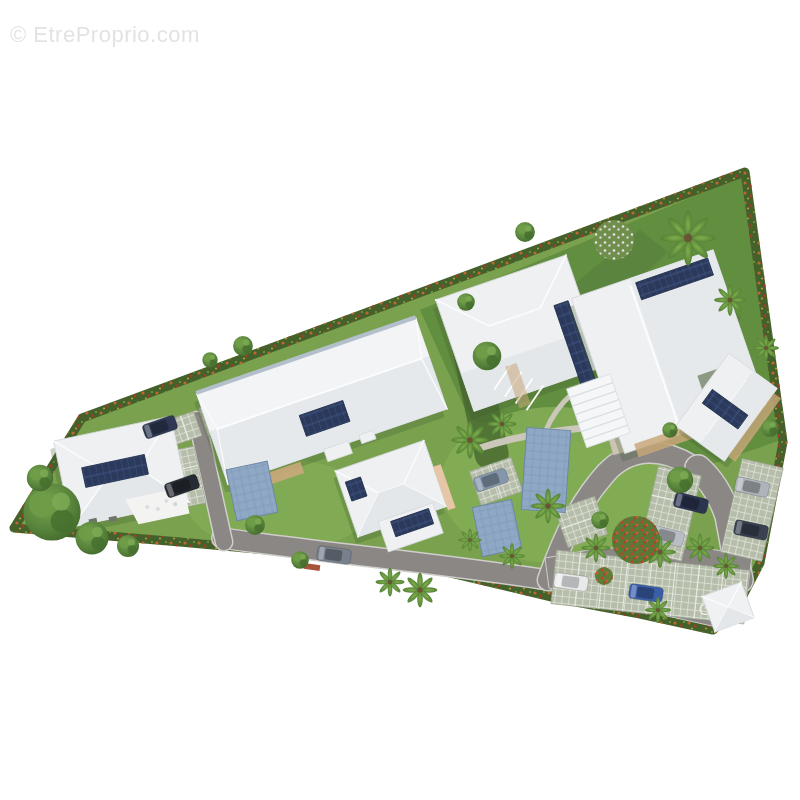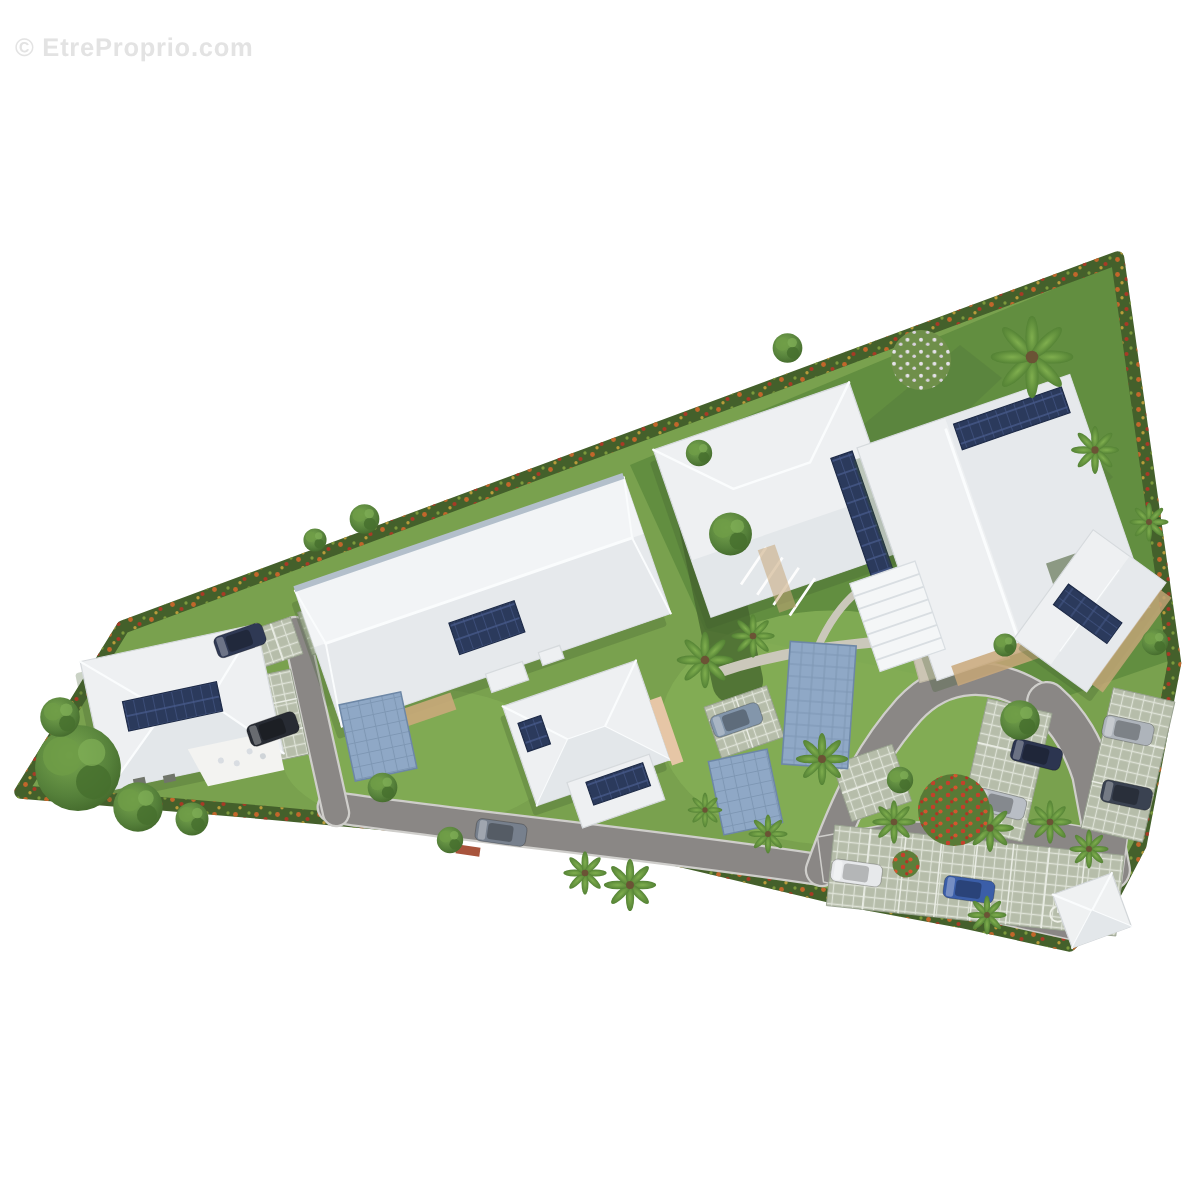--- a/index.html
+++ b/index.html
@@ -1,18 +1,18 @@
 <!DOCTYPE html>
 <html style="--watermark-gray: #e3e3e3; --grass: #79a14e; --grass-dark: #628e40; --lawn-bright: #83ad55; --hedge: #44602b; --hedge-accent-orange: #c2662b; --hedge-accent-red: #a83a26; --road: #8a8785; --road-edge: #cfcecb; --paver: #b6bdaa; --paver-line: #dfe3d8; --roof: #eef0f2; --roof-shade: #e3e7ea; --ridge: #fafcfd; --solar-panel: #2b3a5c; --solar-grid: #46598a; --carport: #8fa8c6; --deck: #c9a87a; --patio: #ccc5b4; --tree: #4f7a33; --flowering-tree: #c4402a; --shadow: #3f5d2f;"><head>
 <meta charset="utf-8">
 <style>
   html,body{margin:0;padding:0;background:#ffffff;}
   .canvas{position:relative;width:800px;height:800px;background:#ffffff;overflow:hidden;
           font-family:"Liberation Sans", sans-serif;}
-  .watermark{position:absolute;left:10px;top:22px;font-size:17px;font-weight:700;
+  .watermark{position:absolute;left:10px;top:22px;font-size:22px;font-weight:400;
              letter-spacing:.5px;color:var(--watermark-gray,#e3e3e3);user-select:none;z-index:5;}
   svg{position:absolute;left:0;top:0;}
   .grass{fill:var(--grass,#79a14e);}
   .grass-dark{fill:var(--grass-dark,#628e40);}
   .lawn-bright{fill:var(--lawn-bright,#83ad55);}
   .hedge-stroke{fill:none;stroke:var(--hedge,#44602b);stroke-width:9;stroke-linejoin:round;}
   .road{fill:none;stroke:var(--road,#8a8785);stroke-linecap:round;stroke-linejoin:round;}
   .road-edge{fill:none;stroke:var(--road-edge,#cfcecb);stroke-linecap:round;stroke-linejoin:round;}
   .road-fill{fill:var(--road,#8a8785);stroke:var(--road-edge,#cfcecb);stroke-width:1;}
   .roof{fill:var(--roof,#eef0f2);stroke:#d6dadd;stroke-width:.8;}

